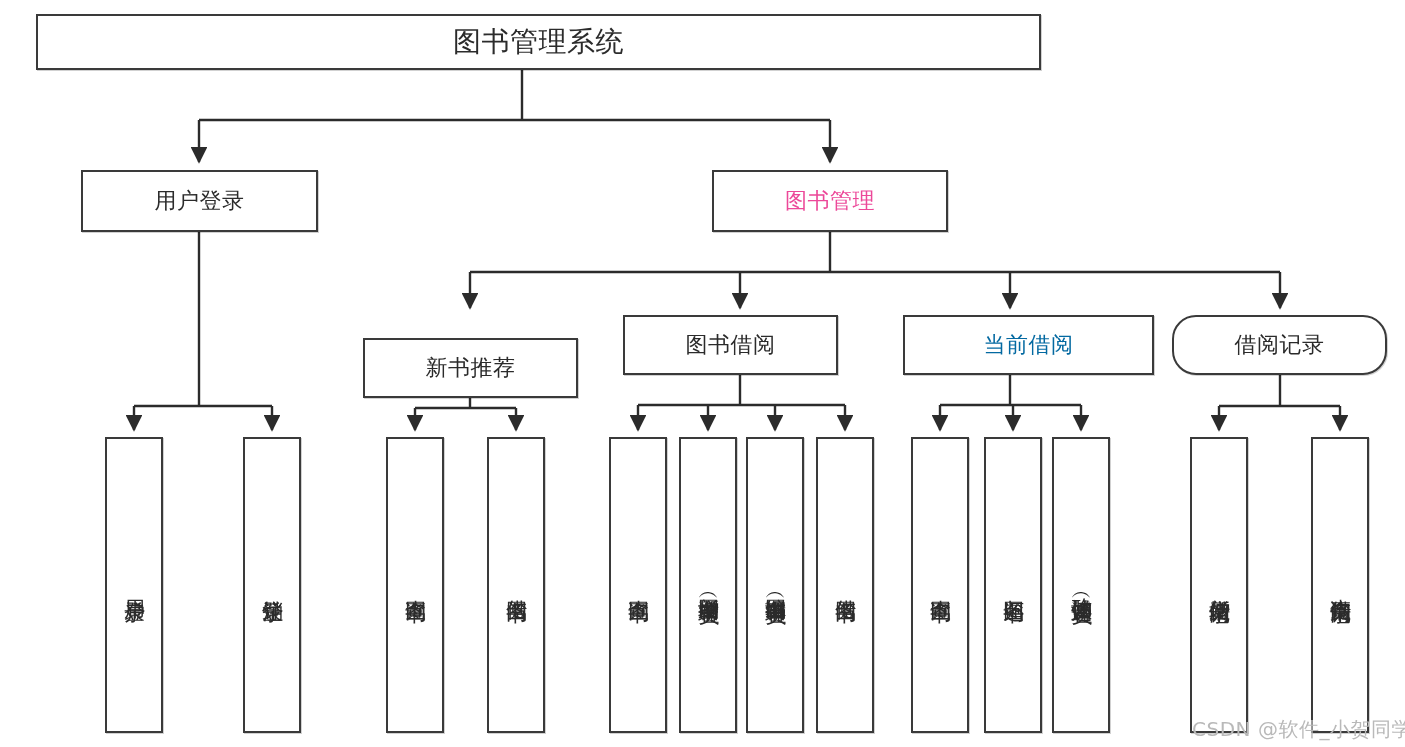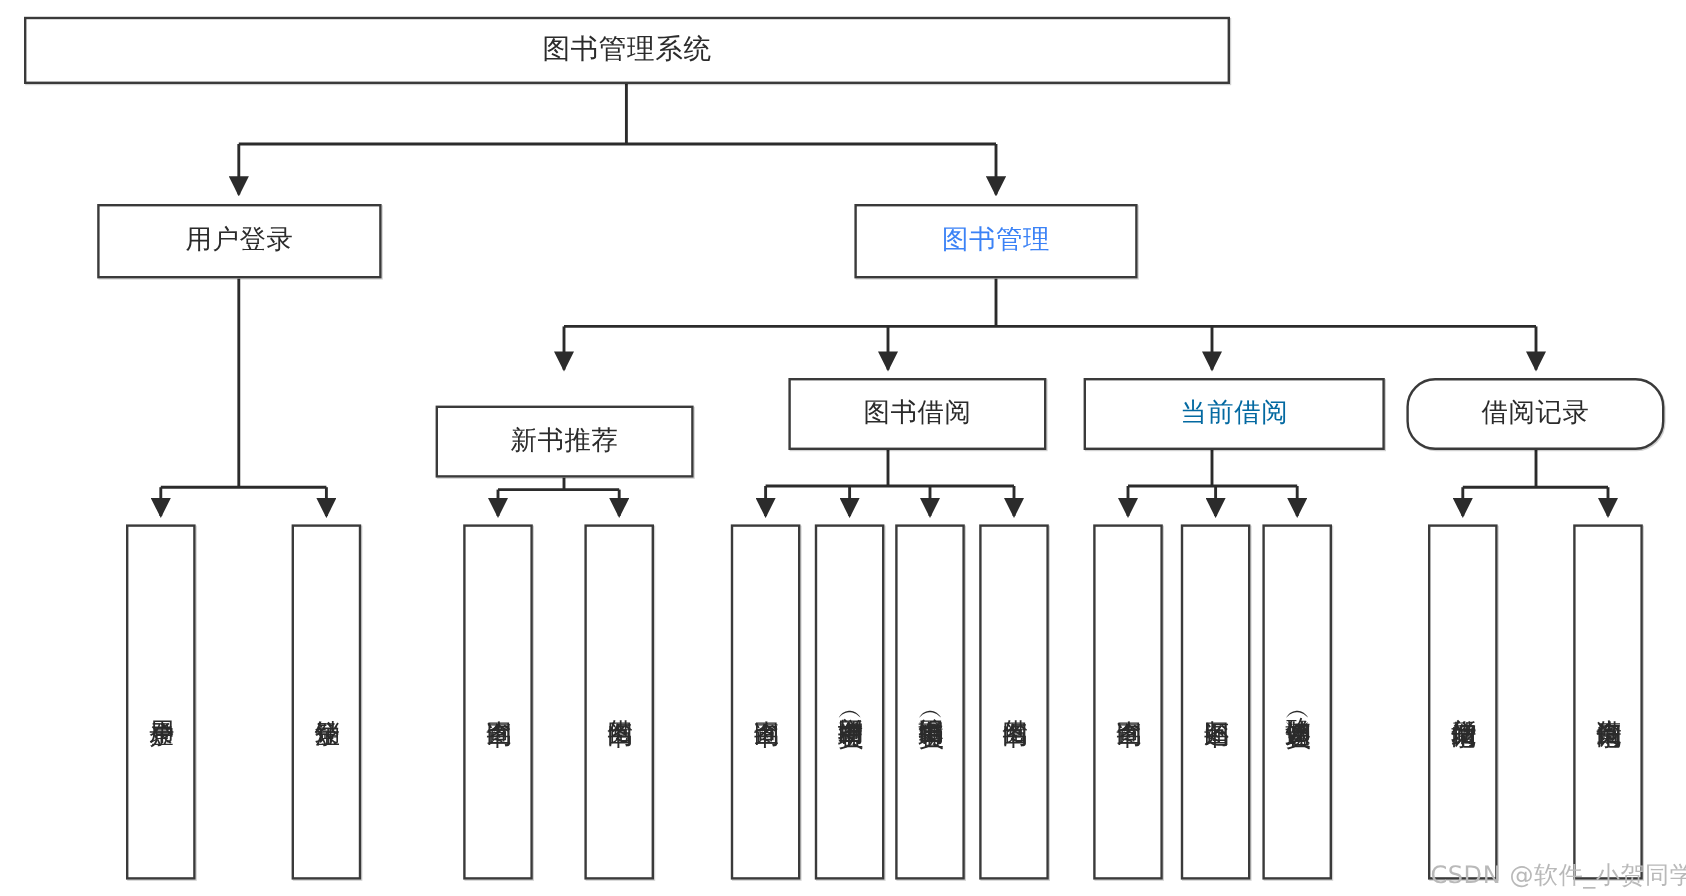--- a/index.html
+++ b/index.html
@@ -50,21 +50,22 @@
     letter-spacing: 1px;
     padding: 6px 0;
     text-align: center;
   }
   .node-v .vtext {
     writing-mode: vertical-rl;
     text-orientation: upright;
     display: block;
   }
   #title-node {
-    font-size: 23px;
+    font-size: 28px;
+    margin-left: 16px;
   }
   #watermark {
     position: absolute;
     color: #b9b9b9;
     font-size: 20px;
     white-space: nowrap;
     letter-spacing: 0.5px;
   }
 </style>
 </head>
@@ -126,28 +127,28 @@
     </g>
   </svg>
 
   <div class="node node-h" id="title-node" style="left: 20px; top: 14px; width: 1005px; height: 56px; border-color: rgb(58, 58, 58); background: rgb(255, 255, 255); color: rgb(43, 43, 43);">
     <span>图书管理系统</span>
   </div>
 
   <div class="node node-h" style="left: 81px; top: 170px; width: 237px; height: 62px; border-color: rgb(58, 58, 58); background: rgb(255, 255, 255); color: rgb(43, 43, 43);">
     <span>用户登录</span>
   </div>
-  <div class="node node-h" style="left: 712px; top: 170px; width: 236px; height: 62px; border-color: rgb(58, 58, 58); background: rgb(255, 255, 255); color: #3b82f6;">
+  <div class="node node-h" style="left: 712px; top: 170px; width: 236px; height: 62px; border-color: rgb(58, 58, 58); background: rgb(255, 255, 255); color: #ec4899;">
     <span>图书管理</span>
   </div>
 
   <div class="node node-h" style="left: 363px; top: 315px; width: 215px; height: 60px; border-color: rgb(58, 58, 58); background: rgb(255, 255, 255); color: rgb(43, 43, 43); margin-top: 23px;">
     <span>新书推荐</span>
   </div>
-  <div class="node node-h" style="left: 657px; top: 315px; width: 215px; height: 60px; border-color: rgb(58, 58, 58); background: rgb(255, 255, 255); color: rgb(43, 43, 43);">
+  <div class="node node-h" style="left: 623px; top: 315px; width: 215px; height: 60px; border-color: rgb(58, 58, 58); background: rgb(255, 255, 255); color: rgb(43, 43, 43);">
     <span>图书借阅</span>
   </div>
   <div class="node node-h" style="left: 903px; top: 315px; width: 251px; height: 60px; border-color: rgb(58, 58, 58); background: rgb(255, 255, 255); color: #0369a1;">
     <span>当前借阅</span>
   </div>
   <div class="node node-h" style="left: 1172px; top: 315px; width: 215px; height: 60px; border-color: rgb(58, 58, 58); background: rgb(255, 255, 255); color: rgb(43, 43, 43); border-radius: 24px;">
     <span>借阅记录</span>
   </div>
 
   <div class="node node-v" style="left: 105px; top: 437px; width: 58px; height: 296px; border-color: rgb(58, 58, 58); background: rgb(255, 255, 255); color: rgb(43, 43, 43);">

